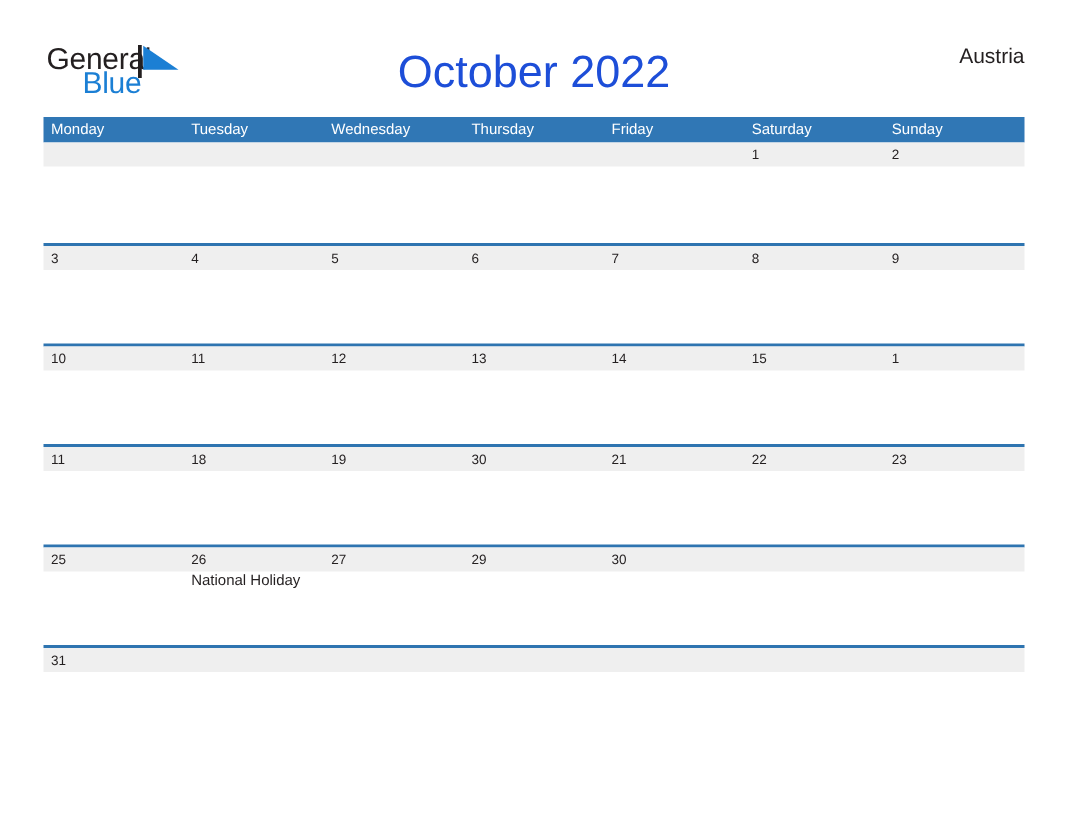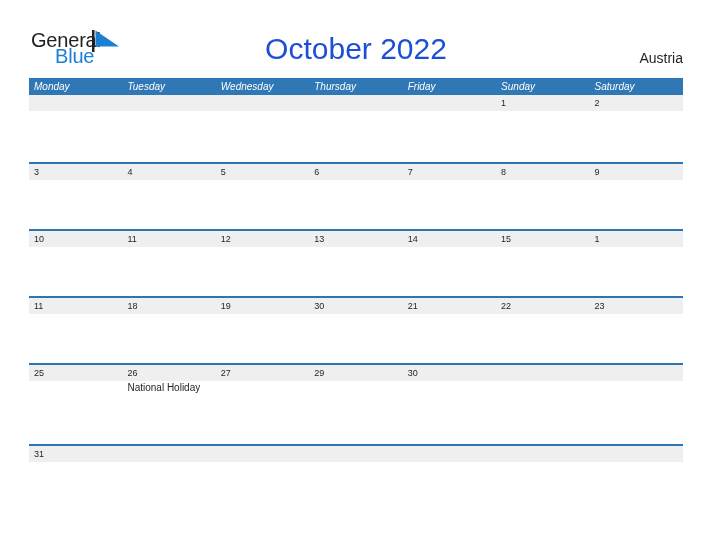--- a/index.html
+++ b/index.html
@@ -76,41 +76,40 @@
     font-size: 30px;
     line-height: 36px;
     color: #1d4ed8;
     font-family: "Liberation Sans", sans-serif;
     font-weight: 400;
   }
 
   .country {
     position: absolute;
     right: 29px;
-    top: 49px;
+    top: 28px;
     font-size: 14px;
     line-height: 18px;
     color: #231f20;
     font-family: "Liberation Sans", sans-serif;
   }
 
   
   .calendar {
     position: absolute;
     left: 29px;
     top: 78px;
     width: 654px;
   }
 
   .weekday-row {
     display: flex;
     width: 654px;
     height: 17px;
     background: #3077b5;
-    font-style: italic;
   }
   .weekday-cell {
     width: 93.43px;
     height: 17px;
     box-sizing: border-box;
     padding-left: 5px;
     color: #ffffff;
     font-size: 10px;
     line-height: 17px;
     font-family: "Liberation Sans", sans-serif;
@@ -119,21 +118,21 @@
   }
 
   .week-row {
     position: relative;
     width: 654px;
     height: 67px;
     border-top: 2px solid #2e74b0;
     box-sizing: border-box;
   }
   .week-row.first { border-top: none; }
-  .week-row.last { height: 28px; margin-top: 14px; }
+  .week-row.last { height: 28px; }
 
   .week-band {
     position: absolute;
     left: 0;
     top: 0;
     width: 654px;
     height: 16px;
     background: #efefef;
   }
 
@@ -198,22 +197,22 @@
   </div>
 
   <div class="calendar">
 
     <div class="weekday-row">
       <div class="weekday-cell">Monday</div>
       <div class="weekday-cell">Tuesday</div>
       <div class="weekday-cell">Wednesday</div>
       <div class="weekday-cell">Thursday</div>
       <div class="weekday-cell">Friday</div>
+      <div class="weekday-cell">Saturday</div>
       <div class="weekday-cell">Sunday</div>
-      <div class="weekday-cell">Saturday</div>
     </div>
 
     <div class="week-row first">
       <div class="week-band"></div>
       <div class="day-cells">
         <div class="day-cell empty">
             <span class="day-num"></span>
           </div>
         <div class="day-cell empty">
             <span class="day-num"></span>

